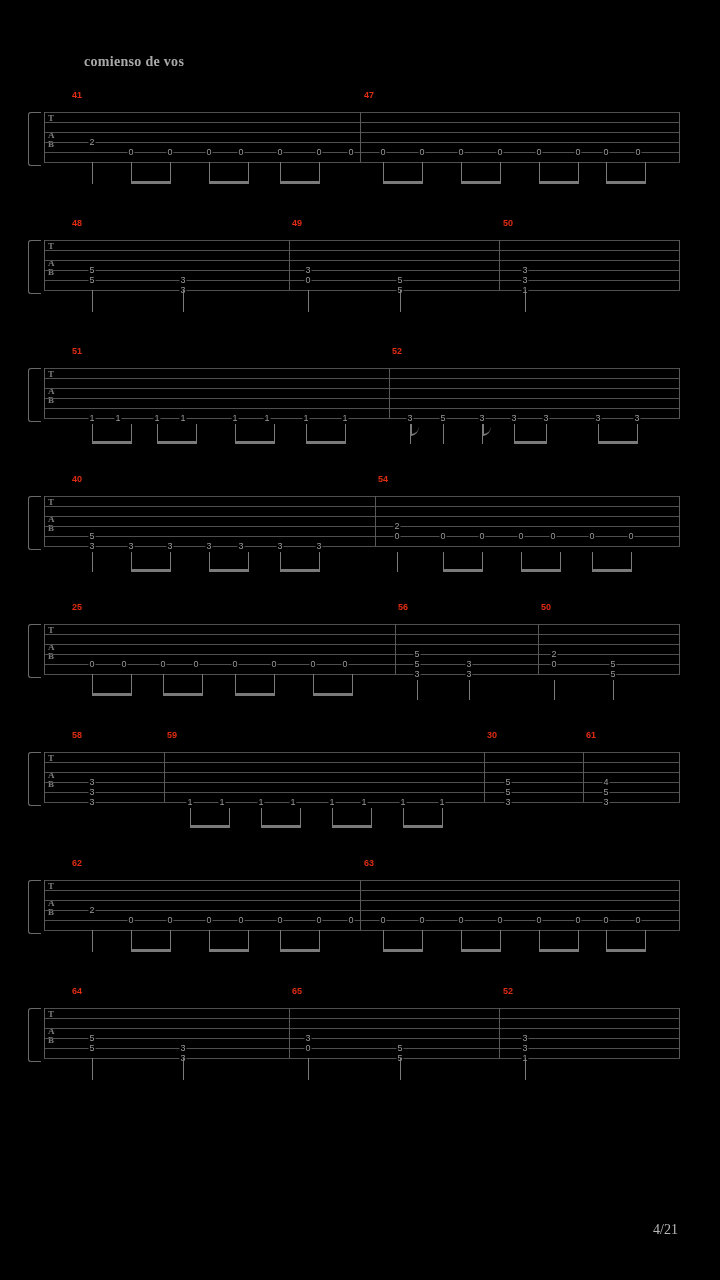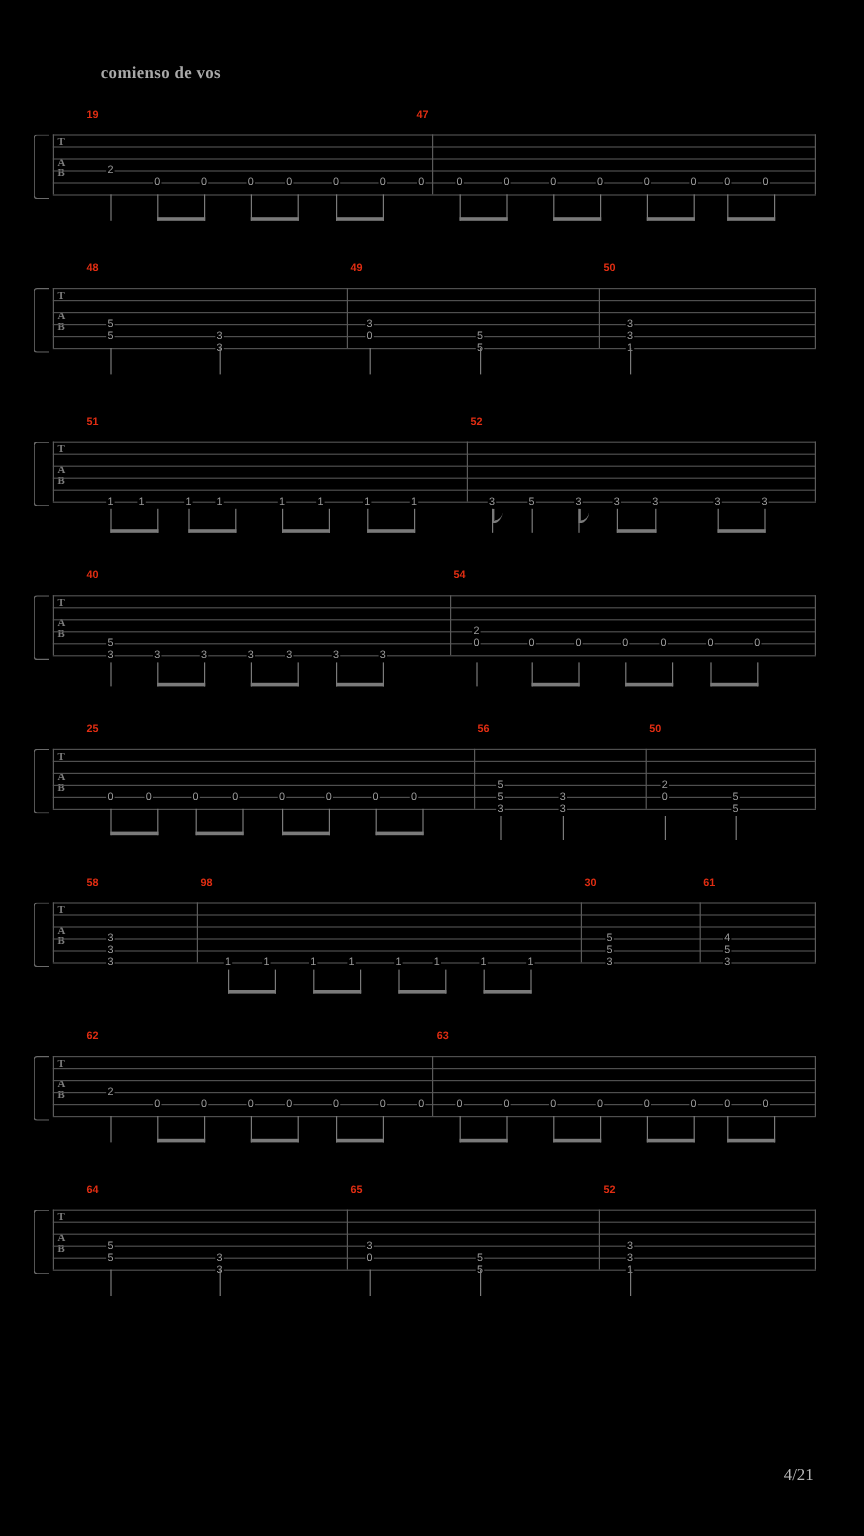--- a/index.html
+++ b/index.html
@@ -82,22 +82,22 @@
     <div class="line" style="top:22px;width:636px;"></div>
     <div class="line" style="top:32px;width:636px;"></div>
     <div class="line" style="top:42px;width:636px;"></div>
     <div class="line" style="top:52px;width:636px;"></div>
     <div class="line" style="top:62px;width:636px;"></div>
 
     <div class="barline" style="left:0px;top:12px;height:50px;"></div>
     <div class="barline" style="left:316px;top:12px;height:50px;"></div>
     <div class="barline" style="left:635px;top:12px;height:50px;"></div>
 
-    <div class="barnum" style="left:28px;top:-10px;">19</div>
-    <div class="barnum" style="left:303px;top:-10px;text-align:center;">47</div>
+    <div class="barnum" style="left:28px;top:-10px;">41</div>
+    <div class="barnum" style="left:320px;top:-10px;text-align:center;">47</div>
 
     <div class="note" style="left:48px;top:42px;">2</div>
     <div class="note" style="left:87px;top:52px;">0</div>
     <div class="note" style="left:126px;top:52px;">0</div>
     <div class="note" style="left:165px;top:52px;">0</div>
     <div class="note" style="left:197px;top:52px;">0</div>
     <div class="note" style="left:236px;top:52px;">0</div>
     <div class="note" style="left:275px;top:52px;">0</div>
     <div class="note" style="left:307px;top:52px;">0</div>
     <div class="note" style="left:339px;top:52px;">0</div>
@@ -366,21 +366,21 @@
     <div class="line" style="top:52px;width:636px;"></div>
     <div class="line" style="top:62px;width:636px;"></div>
 
     <div class="barline" style="left:0px;top:12px;height:50px;"></div>
     <div class="barline" style="left:120px;top:12px;height:50px;"></div>
     <div class="barline" style="left:440px;top:12px;height:50px;"></div>
     <div class="barline" style="left:539px;top:12px;height:50px;"></div>
     <div class="barline" style="left:635px;top:12px;height:50px;"></div>
 
     <div class="barnum" style="left:28px;top:-10px;">58</div>
-    <div class="barnum" style="left:123px;top:-10px;">98</div>
+    <div class="barnum" style="left:123px;top:-10px;">59</div>
     <div class="barnum" style="left:443px;top:-10px;">30</div>
     <div class="barnum" style="left:542px;top:-10px;">61</div>
 
     <div class="note" style="left:48px;top:42px;">3</div>
     <div class="note" style="left:48px;top:52px;">3</div>
     <div class="note" style="left:48px;top:62px;">3</div>
     <div class="note" style="left:146px;top:62px;">1</div>
     <div class="note" style="left:178px;top:62px;">1</div>
     <div class="note" style="left:217px;top:62px;">1</div>
     <div class="note" style="left:249px;top:62px;">1</div>

